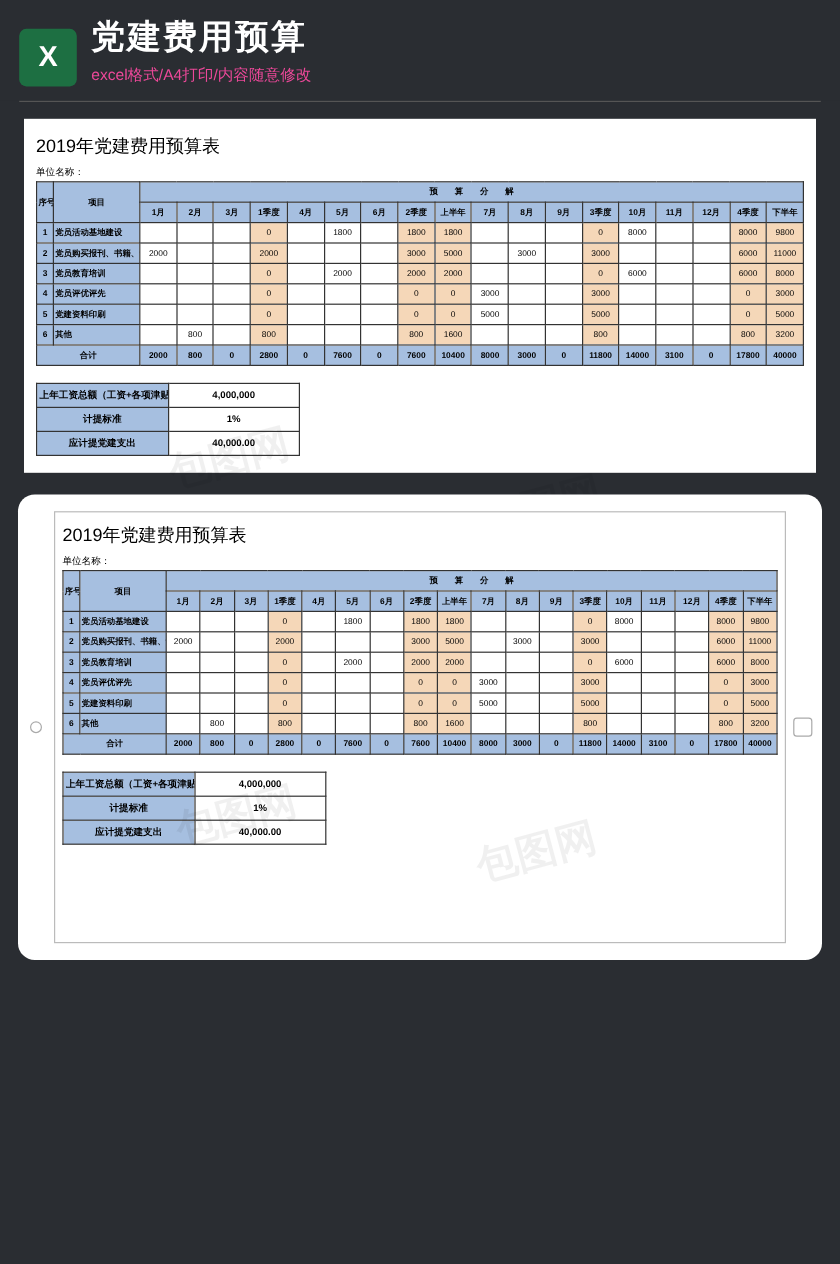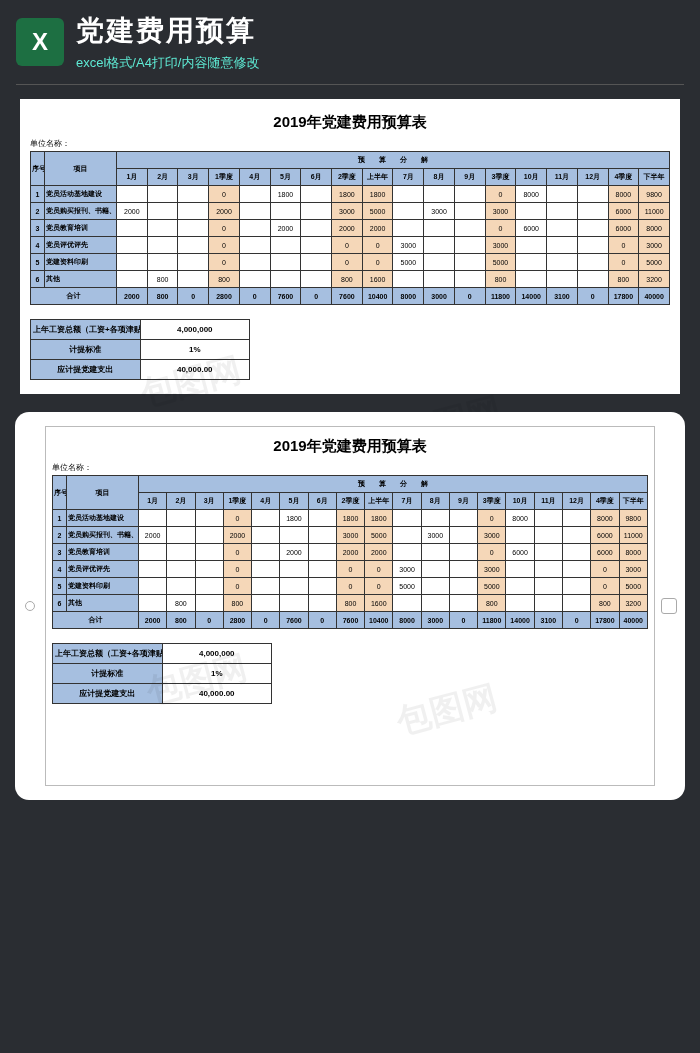--- a/index.html
+++ b/index.html
@@ -8,49 +8,49 @@
     background: #2a2d32;
     width: 700px;
     height: 1053px;
     overflow: hidden;
     position: relative;
   }
   .header {
     background: #2a2d32;
     color: #fff;
     display: flex;
-    align-items: center;
+    align-items: flex-end;
     padding: 12px 16px;
     gap: 12px;
   }
   .excel-icon {
     width: 48px; height: 48px;
     background: #1d6f42;
     border-radius: 6px;
     display: flex; align-items: center; justify-content: center;
     color: #fff; font-weight: bold; font-size: 20px;
     position: relative;
   }
   .excel-icon::before {
     content: "X";
     font-size: 24px;
     font-weight: bold;
     color: #fff;
   }
   .header-text .title { font-size: 28px; font-weight: bold; letter-spacing: 2px; }
-  .header-text .subtitle { font-size: 13px; color: #5eead4; margin-top: 4px; }
+  .header-text .subtitle { font-size: 13px; color: #ec4899; margin-top: 4px; }
   .divider { height: 1px; background: #555; margin: 0 16px 14px; }
   .page {
     background: #fff;
     margin: 0 auto 18px;
     width: 660px;
     padding: 14px 10px;
     position: relative;
   }
-  .page-title { text-align: center; font-size: 15px; font-weight: bold; margin-bottom: 6px; }
+  .page-title { text-align: left; font-size: 15px; font-weight: normal; margin-bottom: 6px; }
   .unit-label { font-size: 8px; margin-bottom: 2px; }
   table { border-collapse: collapse; width: 100%; table-layout: fixed; }
   th, td {
     border: 1px solid #333;
     font-size: 7px;
     text-align: center;
     padding: 3px 1px;
     overflow: hidden;
     white-space: nowrap;
   }

